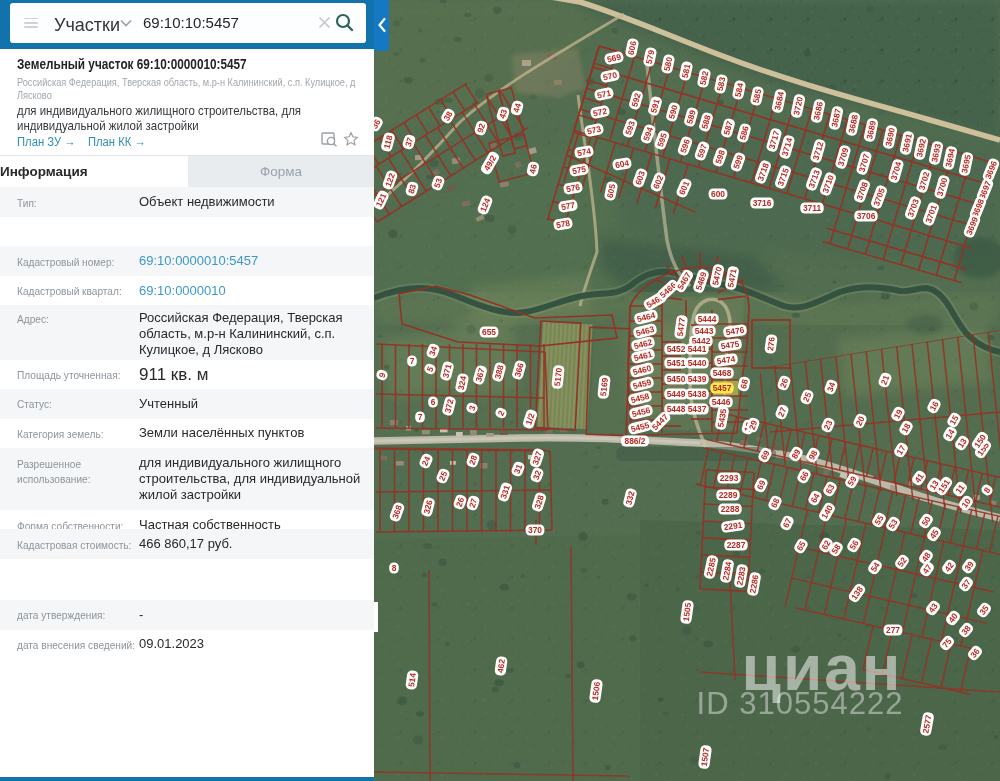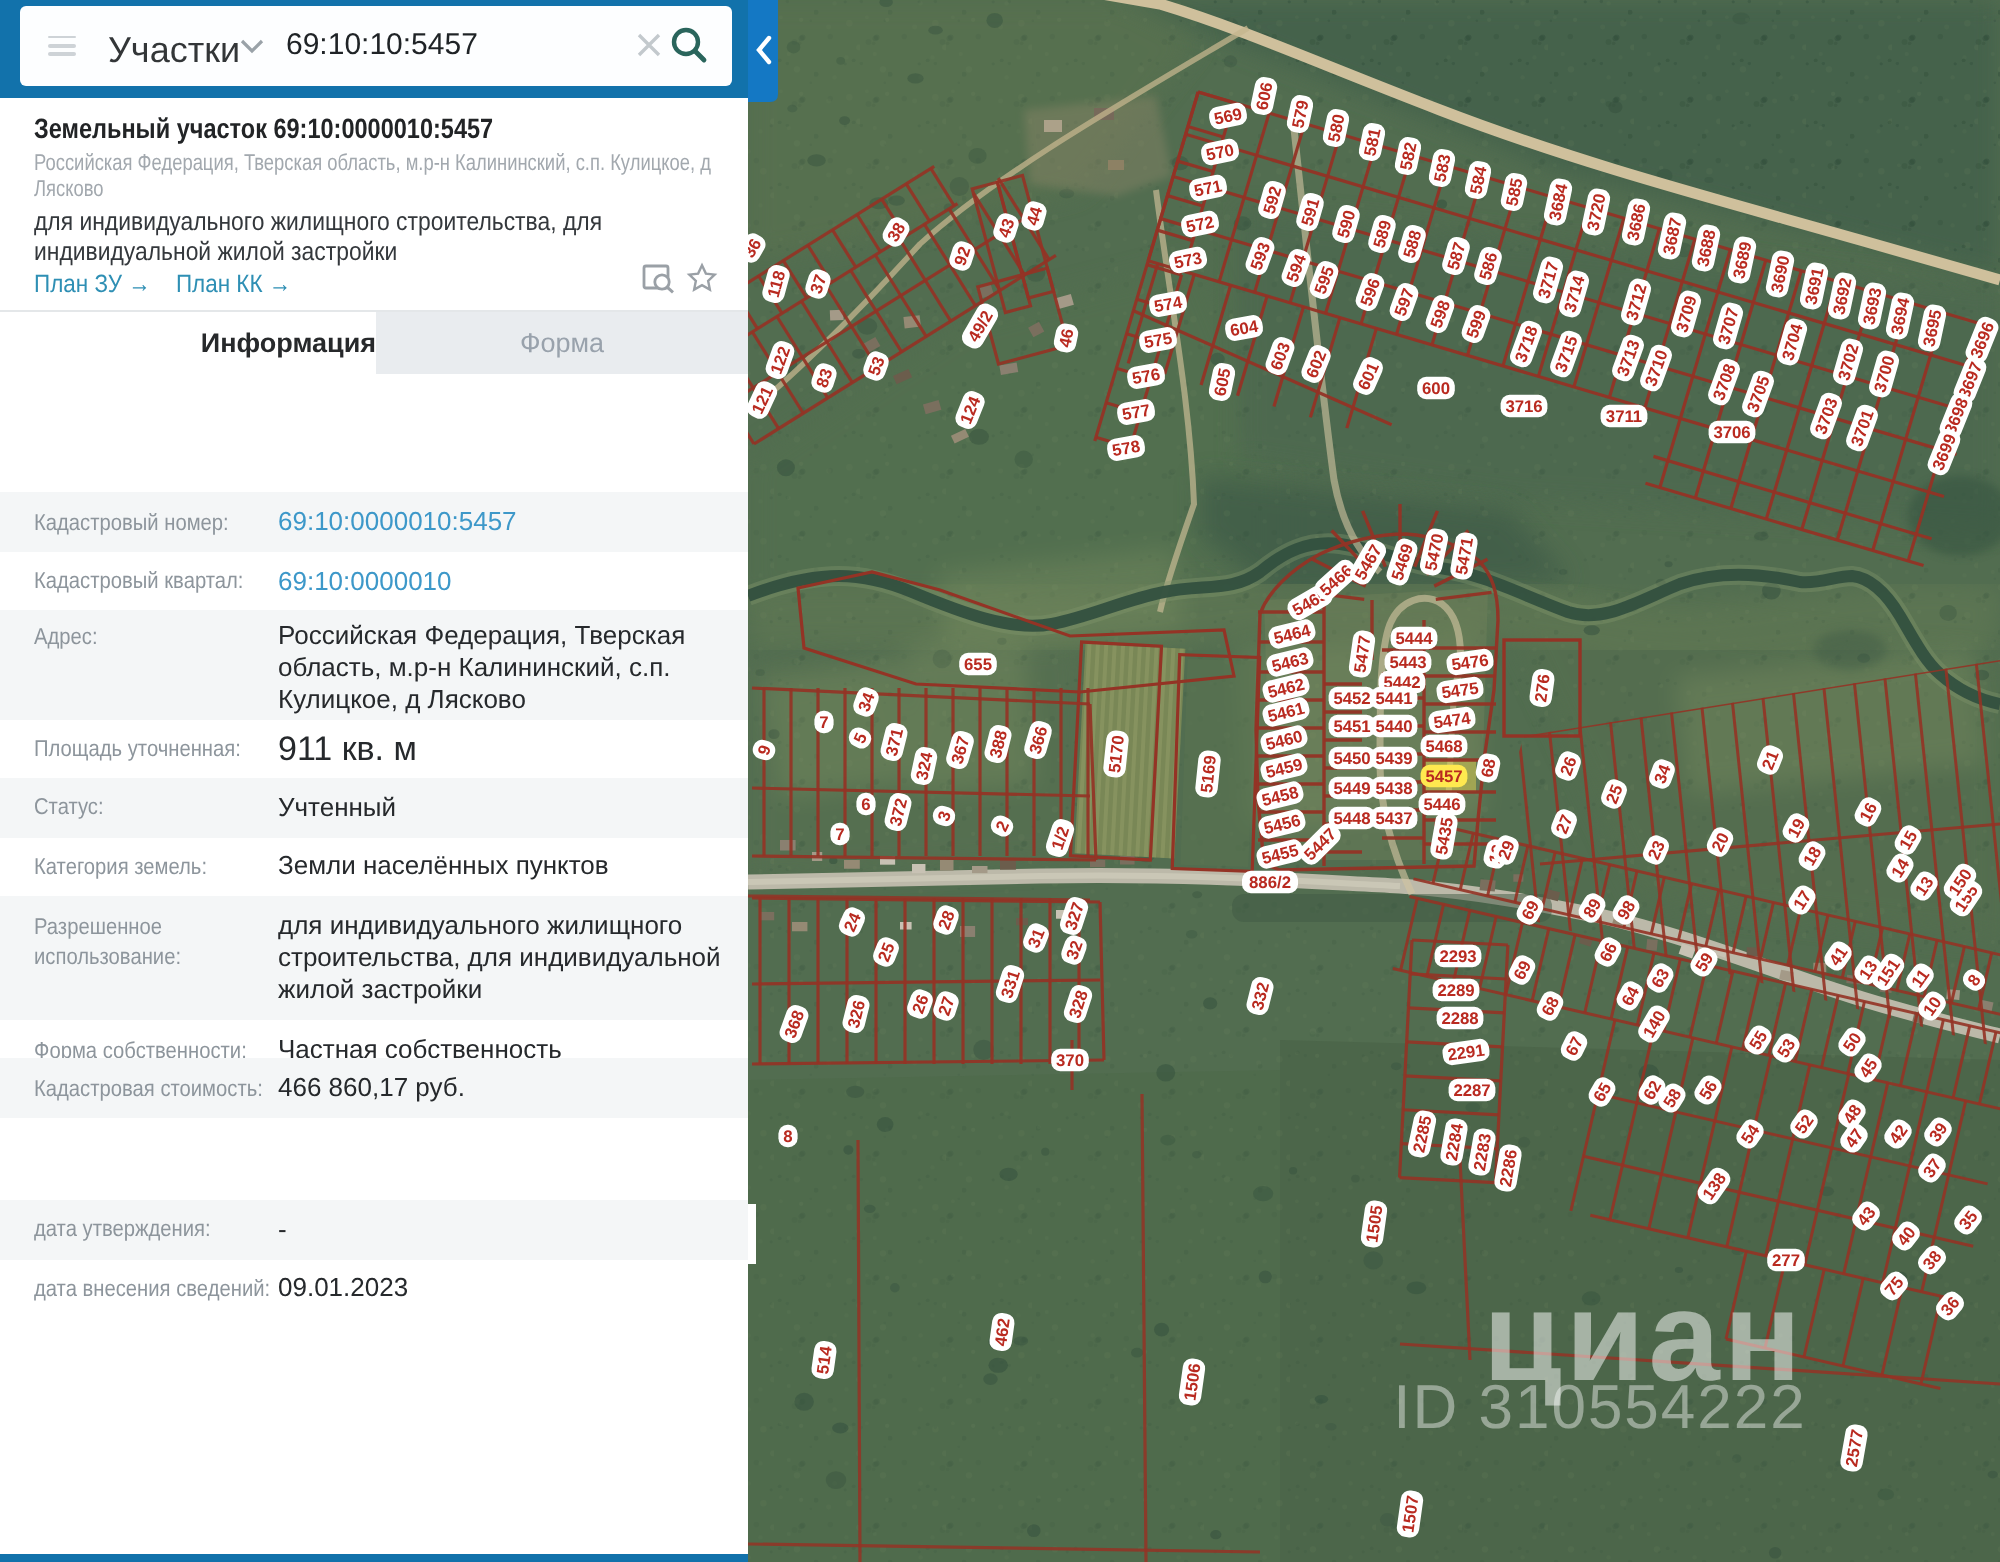--- a/index.html
+++ b/index.html
@@ -1487,23 +1487,27 @@
   <svg style="position:absolute;left:321px;top:132px;" width="17" height="15" viewBox="0 0 17 15">
       <rect x="1" y="1" width="12" height="11" rx="1" stroke="#9aa0a6" stroke-width="1.4" fill="none"></rect>
       <circle cx="10" cy="9" r="3.6" stroke="#9aa0a6" stroke-width="1.4" fill="#fff"></circle>
       <line x1="12.7" y1="11.7" x2="15.5" y2="14.2" stroke="#9aa0a6" stroke-width="1.5"></line>
     </svg>
   <svg style="position:absolute;left:343px;top:131px;" width="16" height="16" viewBox="0 0 24 24">
       <path d="M12 2.5l2.9 6.2 6.6.8-4.9 4.6 1.3 6.6-5.9-3.3-5.9 3.3 1.3-6.6L2.5 9.5l6.6-.8z" stroke="#9aa0a6" stroke-width="1.8" fill="none"></path>
     </svg>
 
   <div style="position:absolute;left:0;top:155px;width:374px;height:31px;border-top:1px solid #e4e7e9;">
-    <div style="position:absolute;left:0;top:0;width:188px;height:31px;background:#fff;text-align:right;line-height:31px;font-size:13.5px;font-weight:bold;color:#27292b;padding-left:28px;">Информация</div>
+    <div style="position:absolute;left:0;top:0;width:188px;height:31px;background:#fff;text-align:left;line-height:31px;font-size:13.5px;font-weight:bold;color:#27292b;">Информация</div>
     <div style="position:absolute;left:188px;top:0;width:186px;height:31px;background:#e9ecef;text-align:center;line-height:31px;font-size:13.5px;color:#99a2ac;">Форма</div>
   </div>
+<div style="position:absolute;left:0;top:187px;width:374px;height:30px;background:#f4f6f7;">
+      <div style="position:absolute;left:17px;top:8.5px;font-size:11.5px;color:#8d959c;line-height:15px;white-space:nowrap;transform:scaleX(0.88);transform-origin:left top;">Тип:</div>
+      <div style="position:absolute;left:139px;top:7px;font-size:13px;color:#26292c;line-height:16px;width:225px;">Объект недвижимости</div>
+    </div>
     <div style="position:absolute;left:0;top:246px;width:374px;height:30px;background:#f4f6f7;">
       <div style="position:absolute;left:17px;top:8.5px;font-size:11.5px;color:#8d959c;line-height:15px;white-space:nowrap;transform:scaleX(0.88);transform-origin:left top;">Кадастровый номер:</div>
       <div style="position:absolute;left:139px;top:7px;font-size:13px;color:#3d98c9;line-height:16px;width:225px;">69:10:0000010:5457</div>
     </div>
     <div style="position:absolute;left:0;top:276px;width:374px;height:29px;background:#ffffff;">
       <div style="position:absolute;left:17px;top:8px;font-size:11.5px;color:#8d959c;line-height:15px;white-space:nowrap;transform:scaleX(0.88);transform-origin:left top;">Кадастровый квартал:</div>
       <div style="position:absolute;left:139px;top:6.5px;font-size:13px;color:#3d98c9;line-height:16px;width:225px;">69:10:0000010</div>
     </div>
     <div style="position:absolute;left:0;top:305px;width:374px;height:55px;background:#f4f6f7;">
       <div style="position:absolute;left:17px;top:6.5px;font-size:11.5px;color:#8d959c;line-height:15px;white-space:nowrap;transform:scaleX(0.88);transform-origin:left top;">Адрес:</div>

